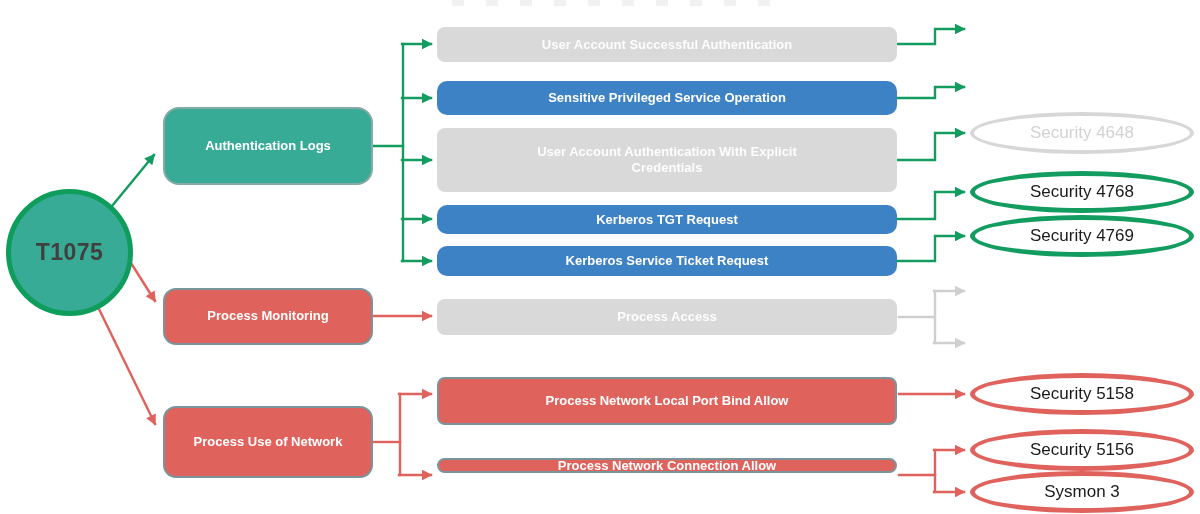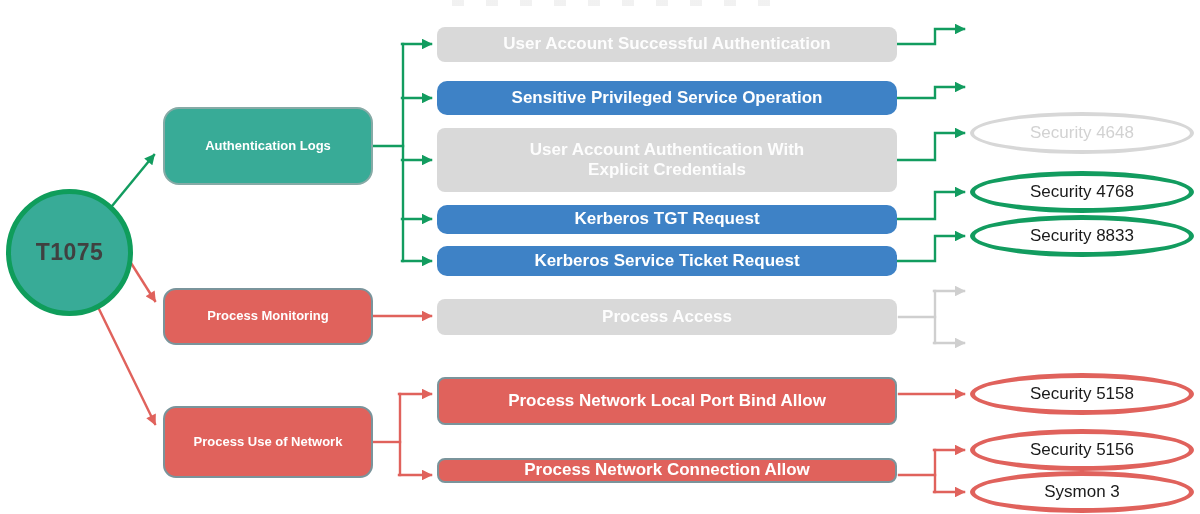--- a/index.html
+++ b/index.html
@@ -23,21 +23,21 @@
   .circle{
     left:6px;top:189px;width:127px;height:127px;border-radius:50%;
     background:var(--teal);border:5px solid var(--tealborder);
     color:#404040;font-weight:bold;font-size:23px;letter-spacing:.5px;
   }
 
   .cat{width:210px;color:#fff;font-weight:bold;font-size:13px;line-height:1.25;}
   .cat.teal{background:var(--teal);border:2px solid #86aaa6;border-radius:16px;}
   .cat.red{background:var(--red);border:2px solid var(--slate);border-radius:13px;}
 
-  .mid{left:437px;width:460px;font-weight:bold;font-size:17px;line-height:1.2;border-radius:8px;}
+  .mid{left:437px;width:460px;font-weight:bold;font-size:13px;line-height:1.2;border-radius:8px;}
   .mid.gray{background:var(--gray);color:rgba(255,255,255,0.95);}
   .mid.blue{background:var(--blue);color:#fff;border-radius:10px;}
   .mid.red{background:var(--red);color:#fff;border:2px solid var(--slate);}
 
   .ellipse{
     left:970px;width:224px;height:42px;border-radius:50%;
     background:#fff;font-size:17px;
   }
   .ellipse.green{border:5px solid var(--green);color:var(--darktext);}
   .ellipse.redring{border:5px solid var(--red);color:var(--darktext);}
@@ -135,32 +135,32 @@
   </div>
   <div class="node mid blue" style="top:246px;height:30px">
     <span class="lbl">Kerberos Service Ticket Request</span>
   </div>
   <div class="node mid gray" style="top:299px;height:36px">
     <span class="lbl">Process Access</span>
   </div>
   <div class="node mid red" style="top:377px;height:48px">
     <span class="lbl">Process Network Local Port Bind Allow</span>
   </div>
-  <div class="node mid red" style="top:458px;height:25px">
+  <div class="node mid red" style="top:458px;height:15px">
     <span class="lbl">Process Network Connection Allow</span>
   </div>
 
   <div class="node ellipse faded" style="top:112px">
     <span class="lbl">Security 4648</span>
   </div>
   <div class="node ellipse green" style="top:171px">
     <span class="lbl">Security 4768</span>
   </div>
   <div class="node ellipse green" style="top:215px">
-    <span class="lbl">Security 8833</span>
+    <span class="lbl">Security 4769</span>
   </div>
   <div class="node ellipse redring" style="top:373px">
     <span class="lbl">Security 5158</span>
   </div>
   <div class="node ellipse redring" style="top:429px">
     <span class="lbl">Security 5156</span>
   </div>
   <div class="node ellipse redring" style="top:471px">
     <span class="lbl">Sysmon 3</span>
   </div>

